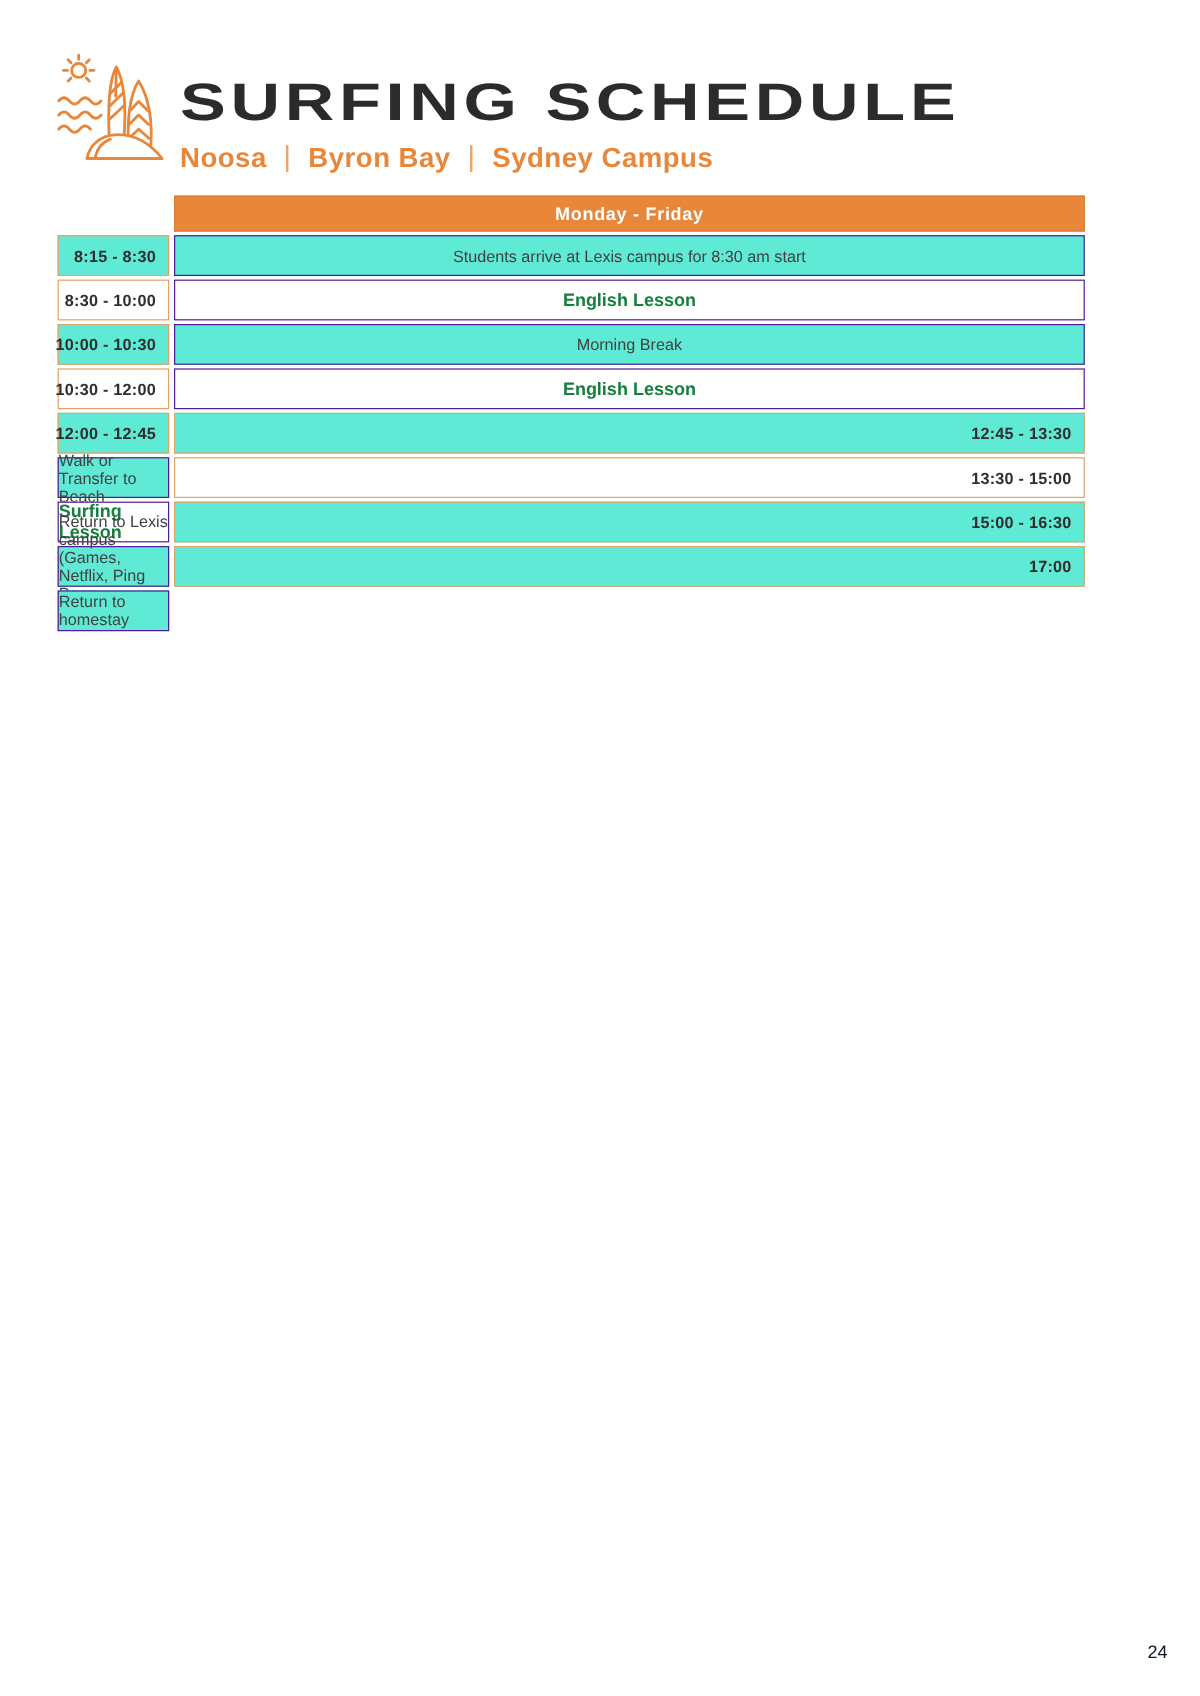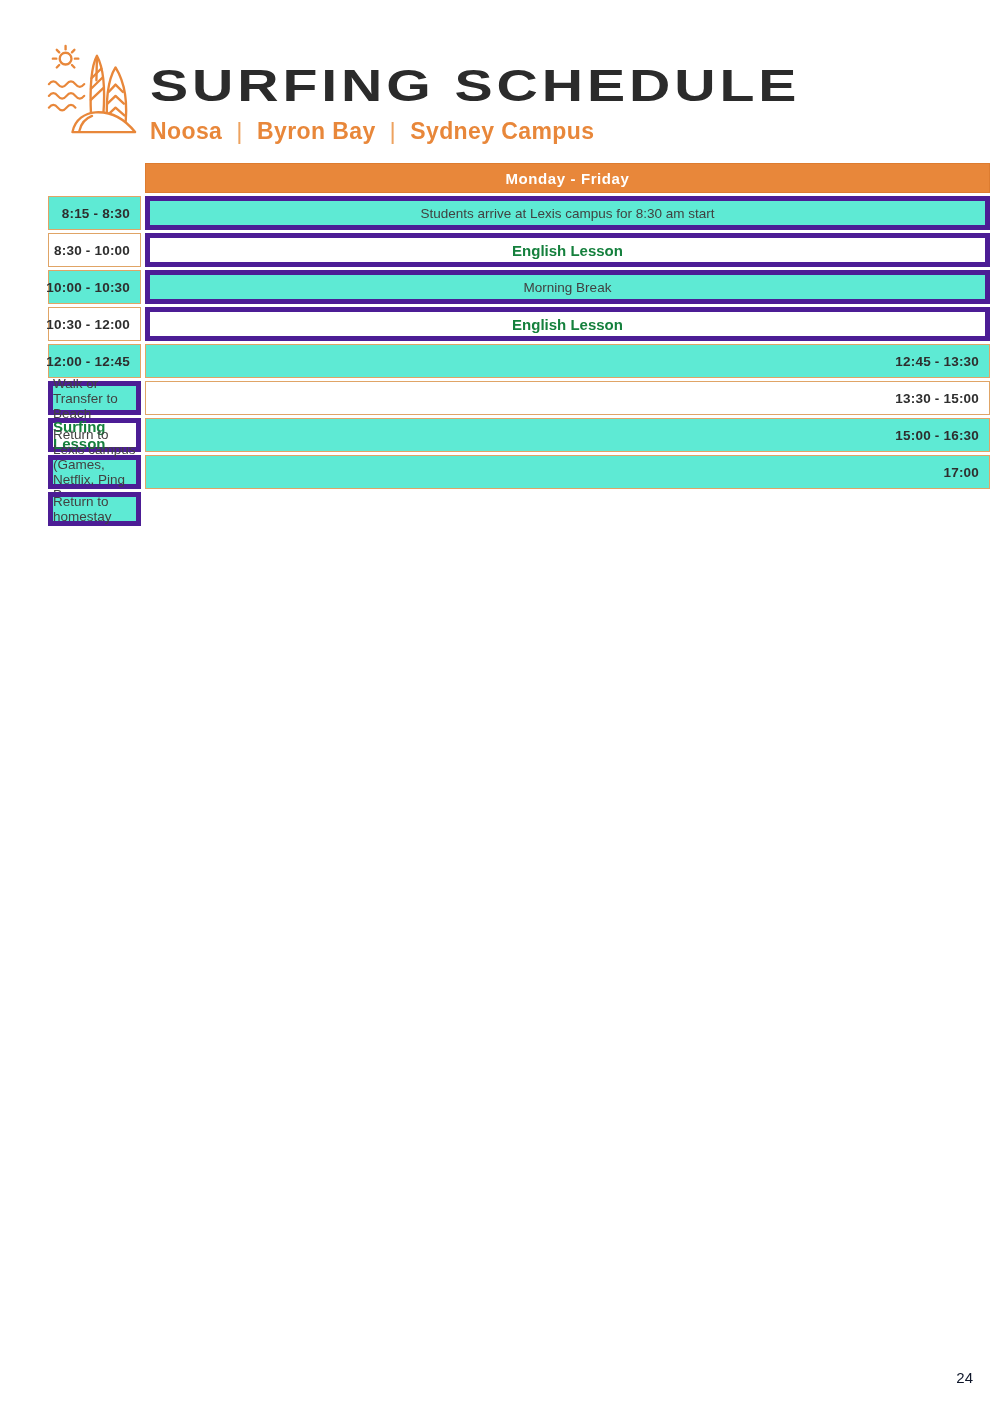--- a/index.html
+++ b/index.html
@@ -22,42 +22,42 @@
     letter-spacing:3px; line-height:1; white-space:nowrap;
     transform:scaleX(1.30); transform-origin:left center;
   }
   .subtitle {
     margin-top:9px; display:flex; align-items:center;
     color:#e8873a; font-size:23px; font-weight:bold; letter-spacing:0.4px;
   }
   .subtitle .sep { margin:0 14px; font-weight:400; color:#eda25f; font-size:24px; }
 
   
-  .schedule { position:absolute; top:163px; left:48px; width:942px; }
+  .schedule { position:absolute; top:163px; left:48px; width:856px; }
   .grid {
     display:grid;
     grid-template-columns:93px 1fr;
     column-gap:4px; row-gap:3px;
   }
   .corner-spacer { background:transparent; }
   .col-header {
     background:#e8873a;
     border:1px solid #dd7c30;
     color:#ffffff; font-weight:bold; font-size:15px; letter-spacing:0.6px;
     height:30px; display:flex; align-items:center; justify-content:center;
   }
   .time-cell {
     border:1px solid #e0a466;
     height:34px; display:flex; align-items:center; justify-content:flex-end;
     padding-right:10px;
     font-weight:bold; font-size:13.5px; color:#2e2e2e; letter-spacing:0.2px;
     white-space:nowrap;
   }
   .activity-cell {
-    border:5px solid #4c1d95;
+    border:1px solid #4c1d95;
     height:34px; display:flex; align-items:center; justify-content:center;
     font-size:13.5px; color:#414141;
   }
   .cream { background:#5eead4; }
   .white { background:#ffffff; }
   .activity-cell.emphasis { font-weight:bold; font-size:15px; color:#15803d; }
 
   
   .page-number {
     position:absolute; right:27px; bottom:27px;

